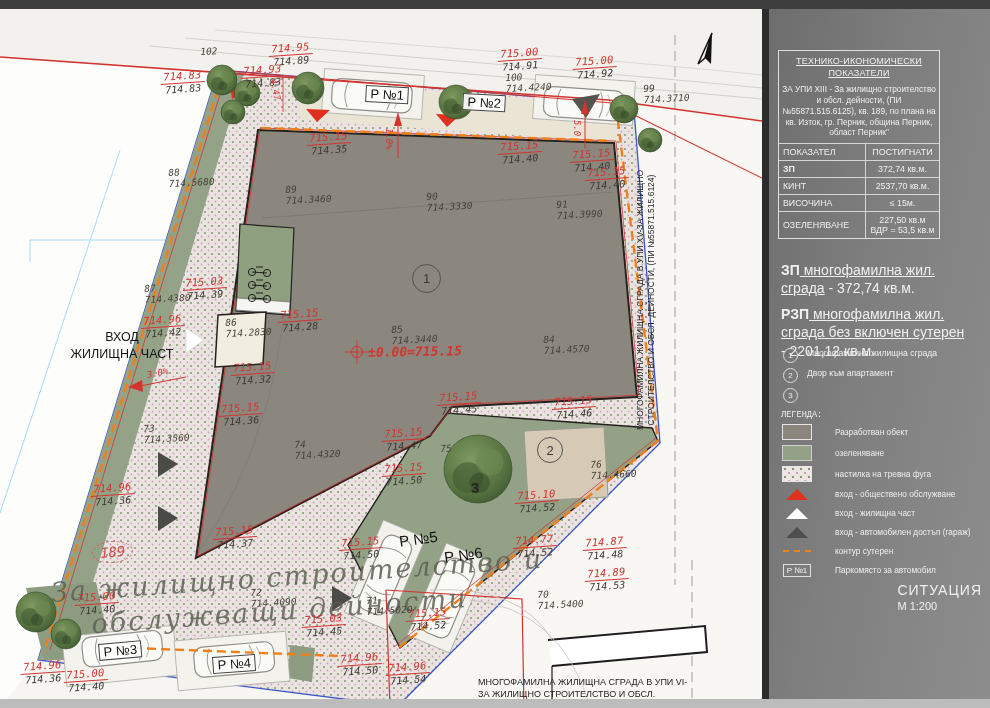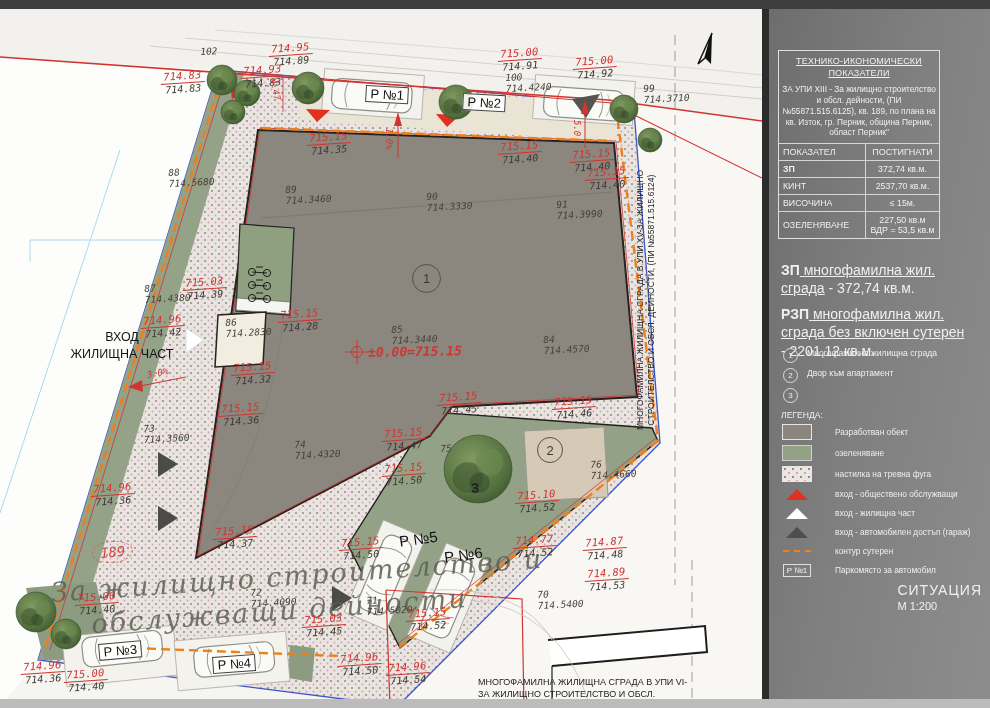--- a/index.html
+++ b/index.html
@@ -55,21 +55,21 @@
   #notes{position:absolute;left:12px;top:261px;width:188px;}
   .note{font-size:14px;line-height:1.32;margin:0 0 7px;}
   .note b{font-weight:bold;}
   .note u{text-underline-offset:1px;}
   #callouts{position:absolute;left:14px;top:348px;width:190px;}
   .co{display:flex;gap:9px;margin-bottom:5px;align-items:flex-start;}
   .co .n{width:13px;height:13px;border:1px solid #ddd;border-radius:50%;font-size:8px;display:flex;
          align-items:center;justify-content:center;flex:0 0 13px;margin-top:0;}
   .co .t{font-size:8.6px;line-height:1.3;width:160px;}
   #legend{position:absolute;left:12px;top:410px;width:200px;}
-  #legend-title{font-size:8.6px;margin-bottom:4px;}
+  #legend-title{font-size:8.6px;margin-bottom:4px;font-family:Liberation Mono, monospace;}
   .li{display:flex;align-items:center;margin-bottom:5px;min-height:14px;}
   .sw{width:32px;display:flex;justify-content:center;align-items:center;flex:0 0 32px;}
   .sw-rect{width:28px;height:14px;border:1px solid #e6e6e6;}
   .sw-dev{background:#8a857d;}
   .sw-green{background:#93a287;border-color:#cfcfcf;}
   .sw-pav{background-color:#eee6e5;
      background-image:radial-gradient(circle at 2px 2px,#7f9a6f 1.2px,transparent 1.4px),
                       radial-gradient(circle at 6px 6px,#c9a8b8 1px,transparent 1.2px);
      background-size:8px 8px;}
   .tri{width:0;height:0;border-left:11px solid transparent;border-right:11px solid transparent;border-bottom:11px solid #e03020;}
@@ -602,21 +602,21 @@
           <div class="li">
             <div class="sw">
               <div class="sw-rect sw-pav"></div>
             </div>
             <div class="lt">настилка на тревна фуга</div>
           </div>
           <div class="li">
             <div class="sw">
               <div class="tri"></div>
             </div>
-            <div class="lt">вход - обществено обслужващи</div>
+            <div class="lt">вход - обществено обслужване</div>
           </div>
           <div class="li">
             <div class="sw">
               <div class="tri white"></div>
             </div>
             <div class="lt">вход - жилищна част</div>
           </div>
           <div class="li">
             <div class="sw">
               <div class="tri dark"></div>

